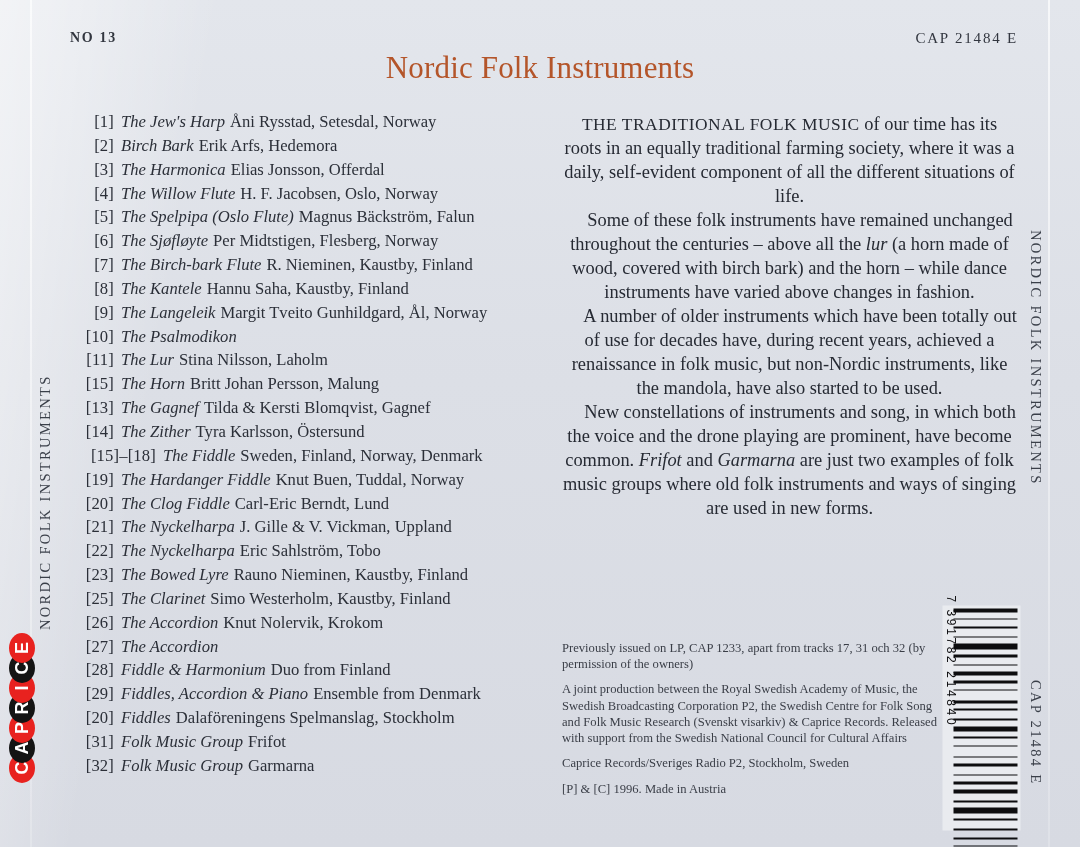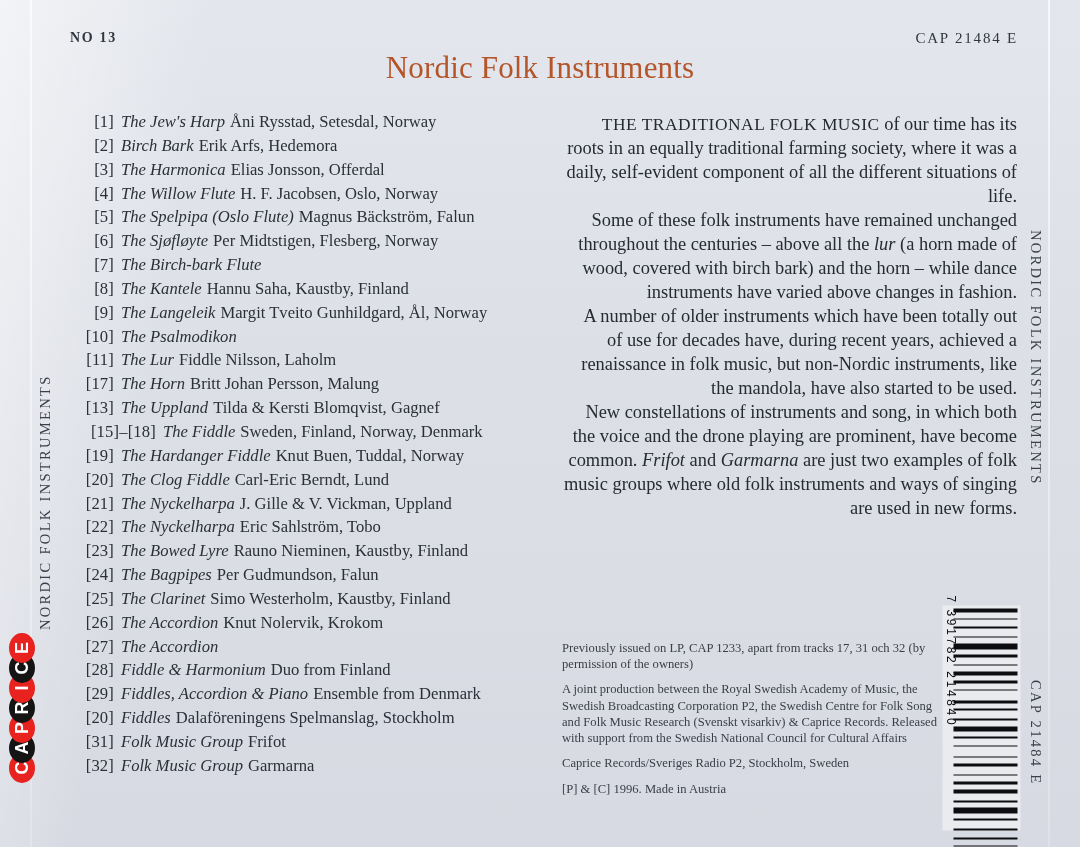--- a/index.html
+++ b/index.html
@@ -67,21 +67,21 @@
   .track{display:flex;align-items:baseline;font-size:16.6px;line-height:1.437;
      white-space:nowrap;color:#2b2f38;}
   .track .num{display:inline-block;width:46px;text-align:right;
      padding-right:7px;flex:0 0 auto;letter-spacing:.01em;}
   .track .num.wide{width:88px;}
   .track .inst{font-style:italic;padding-right:5px;}
   .track .perf{font-style:normal;}
 
   
   .notes{position:absolute;left:562px;top:112px;width:455px;
-     font-size:18.4px;line-height:1.305;color:#262a33;text-align:right;}
+     font-size:18.4px;line-height:1.305;color:#262a33;text-align:center;}
   .notes p{margin:0;}
   .notes p + p{text-indent:1.15em;}
   .notes .sc{font-variant:small-caps;letter-spacing:.03em;font-size:17.4px;}
   .notes em{font-style:italic;}
 
   
   .credits{position:absolute;left:562px;top:640px;width:390px;
     font-size:12.6px;line-height:1.29;color:#3a3e47;}
   .credits p{margin:0 0 9px 0;}
   .credits p:last-child{margin-bottom:0;}
@@ -158,49 +158,55 @@
         <span class="perf">Magnus Bäckström, Falun</span>
       </div>
       <div class="track">
         <span class="num">[6]</span>
         <span class="inst">The Sjøfløyte</span>
         <span class="perf">Per Midtstigen, Flesberg, Norway</span>
       </div>
       <div class="track">
         <span class="num">[7]</span>
         <span class="inst">The Birch-bark Flute</span>
+        <span class="perf">R. Nieminen, Kaustby, Finland</span>
       </div>
       <div class="track">
         <span class="num">[8]</span>
         <span class="inst">The Kantele</span>
         <span class="perf">Hannu Saha, Kaustby, Finland</span>
       </div>
       <div class="track">
         <span class="num">[9]</span>
         <span class="inst">The Langeleik</span>
         <span class="perf">Margit Tveito Gunhildgard, Ål, Norway</span>
       </div>
       <div class="track">
         <span class="num">[10]</span>
         <span class="inst">The Psalmodikon</span>
       </div>
       <div class="track">
         <span class="num">[11]</span>
         <span class="inst">The Lur</span>
-        <span class="perf">Fiddle Nilsson, Laholm</span>
-      </div>
-      <div class="track">
-        <span class="num">[17]</span>
+        <span class="perf">Stina Nilsson, Laholm</span>
+      </div>
+      <div class="track">
+        <span class="num">[15]</span>
         <span class="inst">The Horn</span>
         <span class="perf">Britt Johan Persson, Malung</span>
       </div>
       <div class="track">
         <span class="num">[13]</span>
-        <span class="inst">The Uppland</span>
+        <span class="inst">The Gagnef</span>
         <span class="perf">Tilda &amp; Kersti Blomqvist, Gagnef</span>
+      </div>
+      <div class="track">
+        <span class="num">[14]</span>
+        <span class="inst">The Zither</span>
+        <span class="perf">Tyra Karlsson, Östersund</span>
       </div>
       <div class="track">
         <span class="num wide">[15]–[18]</span>
         <span class="inst">The Fiddle</span>
         <span class="perf">Sweden, Finland, Norway, Denmark</span>
       </div>
       <div class="track">
         <span class="num">[19]</span>
         <span class="inst">The Hardanger Fiddle</span>
         <span class="perf">Knut Buen, Tuddal, Norway</span>
@@ -217,25 +223,20 @@
       </div>
       <div class="track">
         <span class="num">[22]</span>
         <span class="inst">The Nyckelharpa</span>
         <span class="perf">Eric Sahlström, Tobo</span>
       </div>
       <div class="track">
         <span class="num">[23]</span>
         <span class="inst">The Bowed Lyre</span>
         <span class="perf">Rauno Nieminen, Kaustby, Finland</span>
-      </div>
-      <div class="track">
-        <span class="num">[24]</span>
-        <span class="inst">The Bagpipes</span>
-        <span class="perf">Per Gudmundson, Falun</span>
       </div>
       <div class="track">
         <span class="num">[25]</span>
         <span class="inst">The Clarinet</span>
         <span class="perf">Simo Westerholm, Kaustby, Finland</span>
       </div>
       <div class="track">
         <span class="num">[26]</span>
         <span class="inst">The Accordion</span>
         <span class="perf">Knut Nolervik, Krokom</span>

